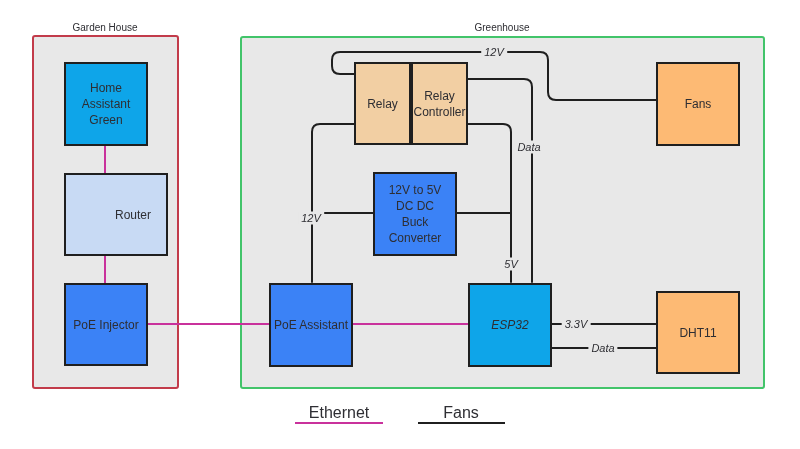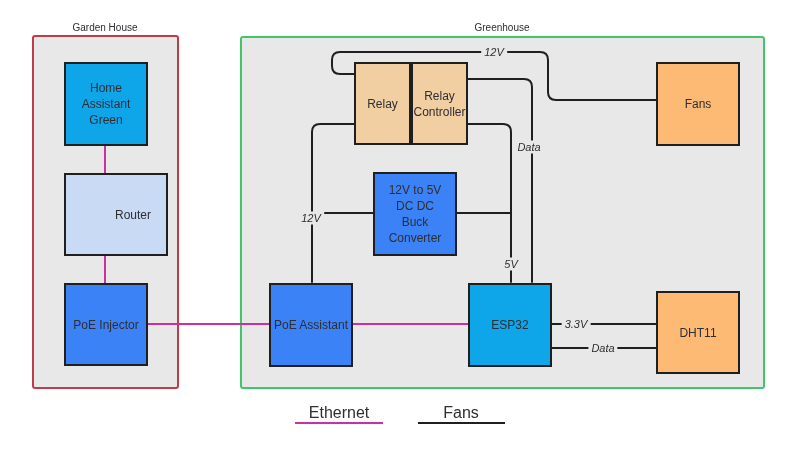--- a/index.html
+++ b/index.html
@@ -74,21 +74,21 @@
   <div class="node fill-pink" style="left:64px; top:283px; width:84px; height:83px;">PoE Injector</div>
 
   <div class="node fill-orange" style="left:354px; top:62px; width:57px; height:83px;">Relay</div>
   <div class="node fill-orange" style="left:411px; top:62px; width:57px; height:83px;">Relay
 Controller</div>
   <div class="node fill-purple" style="left:656px; top:62px; width:84px; height:84px;">Fans</div>
   <div class="node fill-pink" style="left:373px; top:172px; width:84px; height:84px;">12V to 5V
 DC DC
 Buck Converter</div>
   <div class="node fill-pink" style="left:269px; top:283px; width:84px; height:84px;">PoE Assistant</div>
-  <div class="node fill-green" style="left:468px; top:283px; width:84px; height:84px;">ESP32</div>
+  <div class="node fill-green" style="left:468px; top:283px; width:84px; height:84px;font-style:italic;">ESP32</div>
   <div class="node fill-purple" style="left:656px; top:283px; width:84px; height:83px;margin-top:8px;">DHT11</div>
 
   <div class="wire-label" style="left:494px; top:52px;">12V</div>
   <div class="wire-label" style="left:529px; top:147px;">Data</div>
   <div class="wire-label" style="left:311px; top:218px;">12V</div>
   <div class="wire-label" style="left:511px; top:228px;margin-top:36px;">5V</div>
   <div class="wire-label" style="left:576px; top:324px;">3.3V</div>
   <div class="wire-label" style="left:603px; top:348px;">Data</div>
 
   <div class="legend-label" style="left:339px; top:413px;">Ethernet</div>

